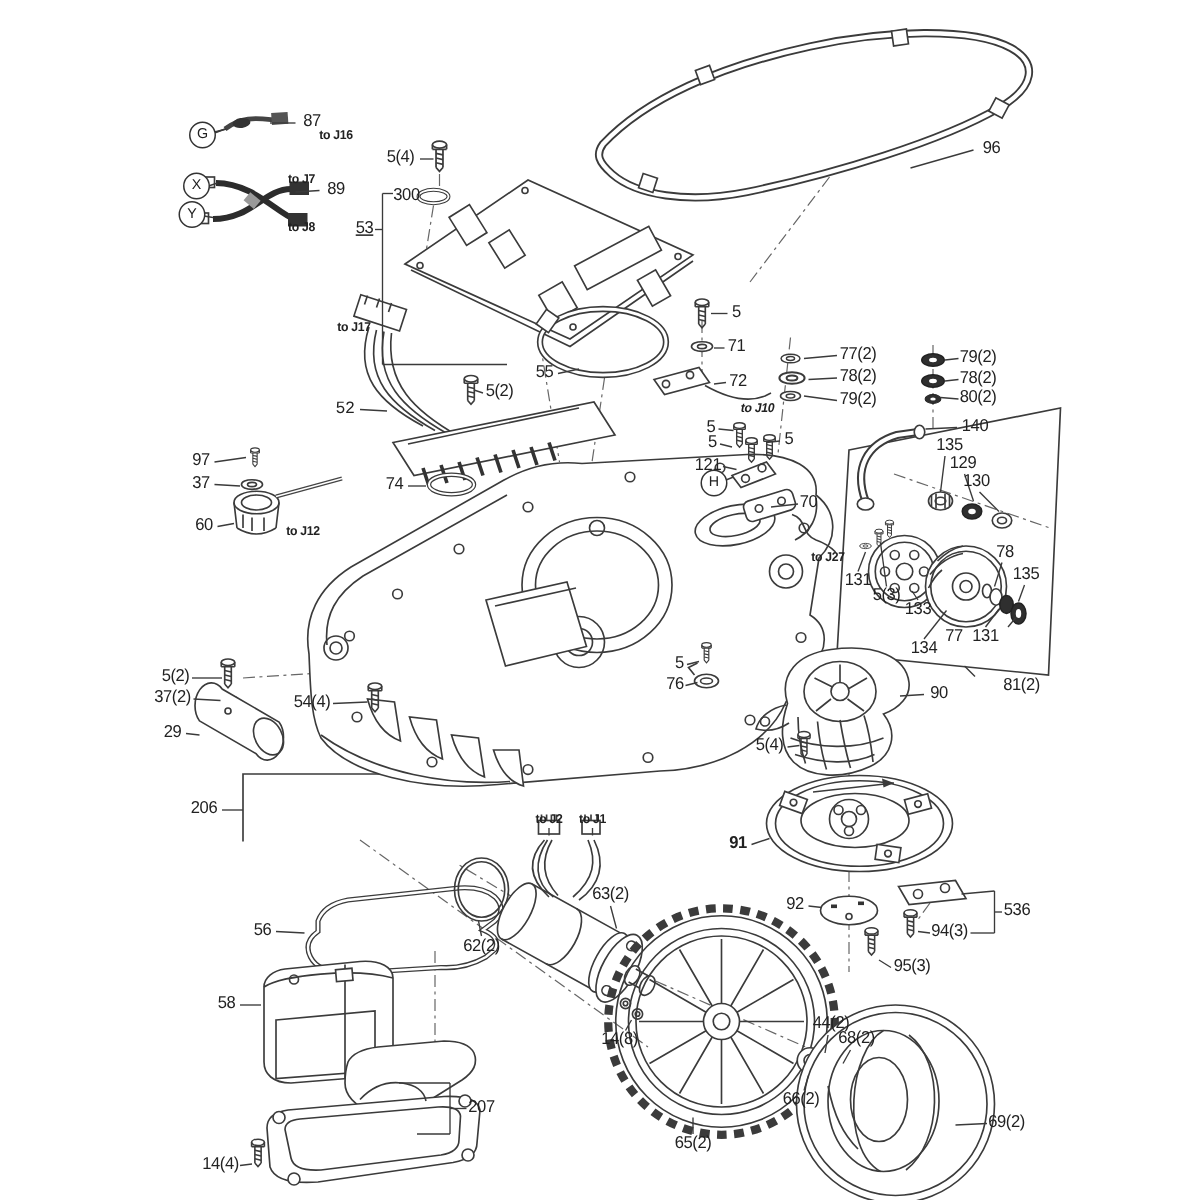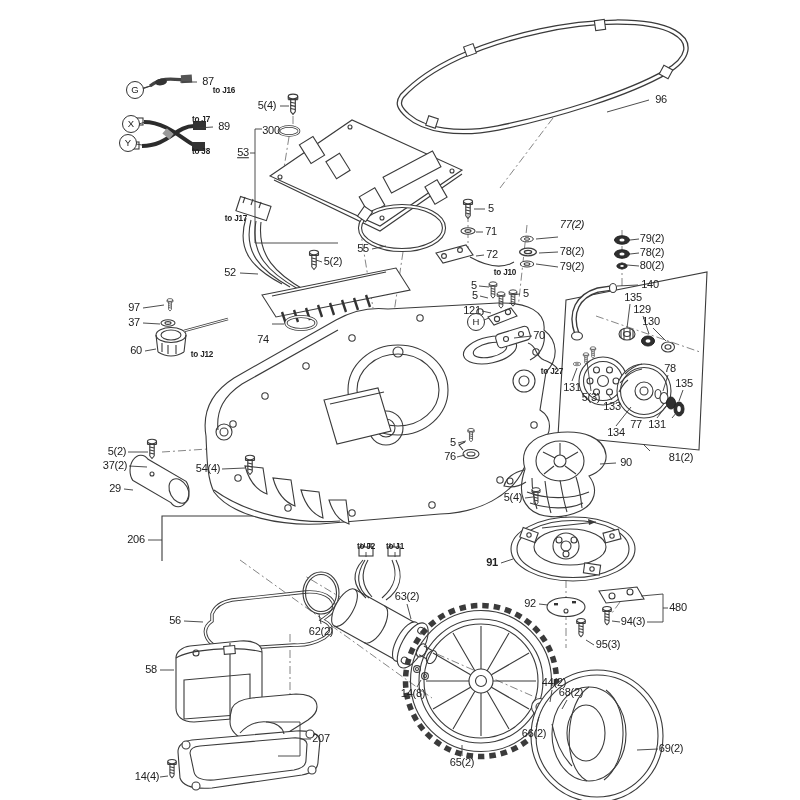--- a/index.html
+++ b/index.html
@@ -497,32 +497,32 @@
       <span class="plabel psmall" style="left: 194px; top: 90px; margin-left: 30px;">to J16</span>
       <span class="plabel" style="left: 224px; top: 127px;">89</span>
       <span class="plabel psmall" style="left: 201px; top: 119px;">to J7</span>
       <span class="plabel psmall" style="left: 201px; top: 151px;">to J8</span>
       <span class="plabel" style="left: 267px; top: 106px;">5(4)</span>
       <span class="plabel" style="left: 271px; top: 131px;">300</span>
       <span class="plabel" style="left: 243px; top: 153px; text-decoration: underline;">53</span>
       <span class="plabel" style="left: 661px; top: 100px;">96</span>
       <span class="plabel" style="left: 363px; top: 249px;">55</span>
       <span class="plabel psmall" style="left: 236px; top: 218px;">to J17</span>
-      <span class="plabel" style="left: 230px; top: 273px;">52</span>
+      <span class="plabel" style="left: 230px; top: 273px; font-family: Liberation Mono, monospace;">52</span>
       <span class="plabel" style="left: 333px; top: 262px;">5(2)</span>
       <span class="plabel" style="left: 134px; top: 308px;">97</span>
       <span class="plabel" style="left: 134px; top: 323px;">37</span>
       <span class="plabel" style="left: 136px; top: 351px;">60</span>
       <span class="plabel psmall" style="left: 202px; top: 338px; margin-top: 16px;">to J12</span>
-      <span class="plabel" style="left: 263px; top: 340px;">74</span>
+      <span class="plabel" style="left: 263px; top: 324px;">74</span>
       <span class="plabel" style="left: 491px; top: 209px;">5</span>
       <span class="plabel" style="left: 491px; top: 232px;">71</span>
       <span class="plabel" style="left: 492px; top: 255px;">72</span>
-      <span class="plabel psmall" style="left: 505px; top: 272px;">to J10</span>
-      <span class="plabel" style="left: 572px; top: 225px; font-style: italic;">77(2)</span>
+      <span class="plabel psmall" style="left: 505px; top: 272px; font-style: italic;">to J10</span>
+      <span class="plabel" style="left: 572px; top: 237px;">77(2)</span>
       <span class="plabel" style="left: 572px; top: 252px;">78(2)</span>
       <span class="plabel" style="left: 572px; top: 267px;">79(2)</span>
       <span class="plabel" style="left: 652px; top: 239px;">79(2)</span>
       <span class="plabel" style="left: 652px; top: 253px;">78(2)</span>
       <span class="plabel" style="left: 652px; top: 266px;">80(2)</span>
       <span class="plabel" style="left: 650px; top: 285px;">140</span>
       <span class="plabel" style="left: 633px; top: 298px;">135</span>
       <span class="plabel" style="left: 642px; top: 310px;">129</span>
       <span class="plabel" style="left: 651px; top: 322px;">130</span>
       <span class="plabel" style="left: 670px; top: 369px;">78</span>
@@ -539,21 +539,21 @@
       <span class="plabel" style="left: 472px; top: 311px;">121</span>
       <span class="plabel" style="left: 526px; top: 294px;">5</span>
       <span class="plabel" style="left: 539px; top: 336px;">70</span>
       <span class="plabel psmall" style="left: 552px; top: 371px;">to J27</span>
       <span class="plabel" style="left: 453px; top: 443px;">5</span>
       <span class="plabel" style="left: 450px; top: 457px;">76</span>
       <span class="plabel" style="left: 626px; top: 463px;">90</span>
       <span class="plabel" style="left: 513px; top: 498px;">5(4)</span>
       <span class="plabel" style="left: 492px; top: 563px; font-weight: bold;">91</span>
       <span class="plabel" style="left: 530px; top: 604px;">92</span>
-      <span class="plabel" style="left: 678px; top: 608px;">480</span>
+      <span class="plabel" style="left: 678px; top: 608px;">536</span>
       <span class="plabel" style="left: 633px; top: 622px;">94(3)</span>
       <span class="plabel" style="left: 608px; top: 645px;">95(3)</span>
       <span class="plabel" style="left: 117px; top: 452px;">5(2)</span>
       <span class="plabel" style="left: 115px; top: 466px;">37(2)</span>
       <span class="plabel" style="left: 208px; top: 469px;">54(4)</span>
       <span class="plabel" style="left: 115px; top: 489px;">29</span>
       <span class="plabel" style="left: 136px; top: 540px;">206</span>
       <span class="plabel" style="left: 175px; top: 621px;">56</span>
       <span class="plabel" style="left: 151px; top: 670px;">58</span>
       <span class="plabel" style="left: 321px; top: 739px;">207</span>

